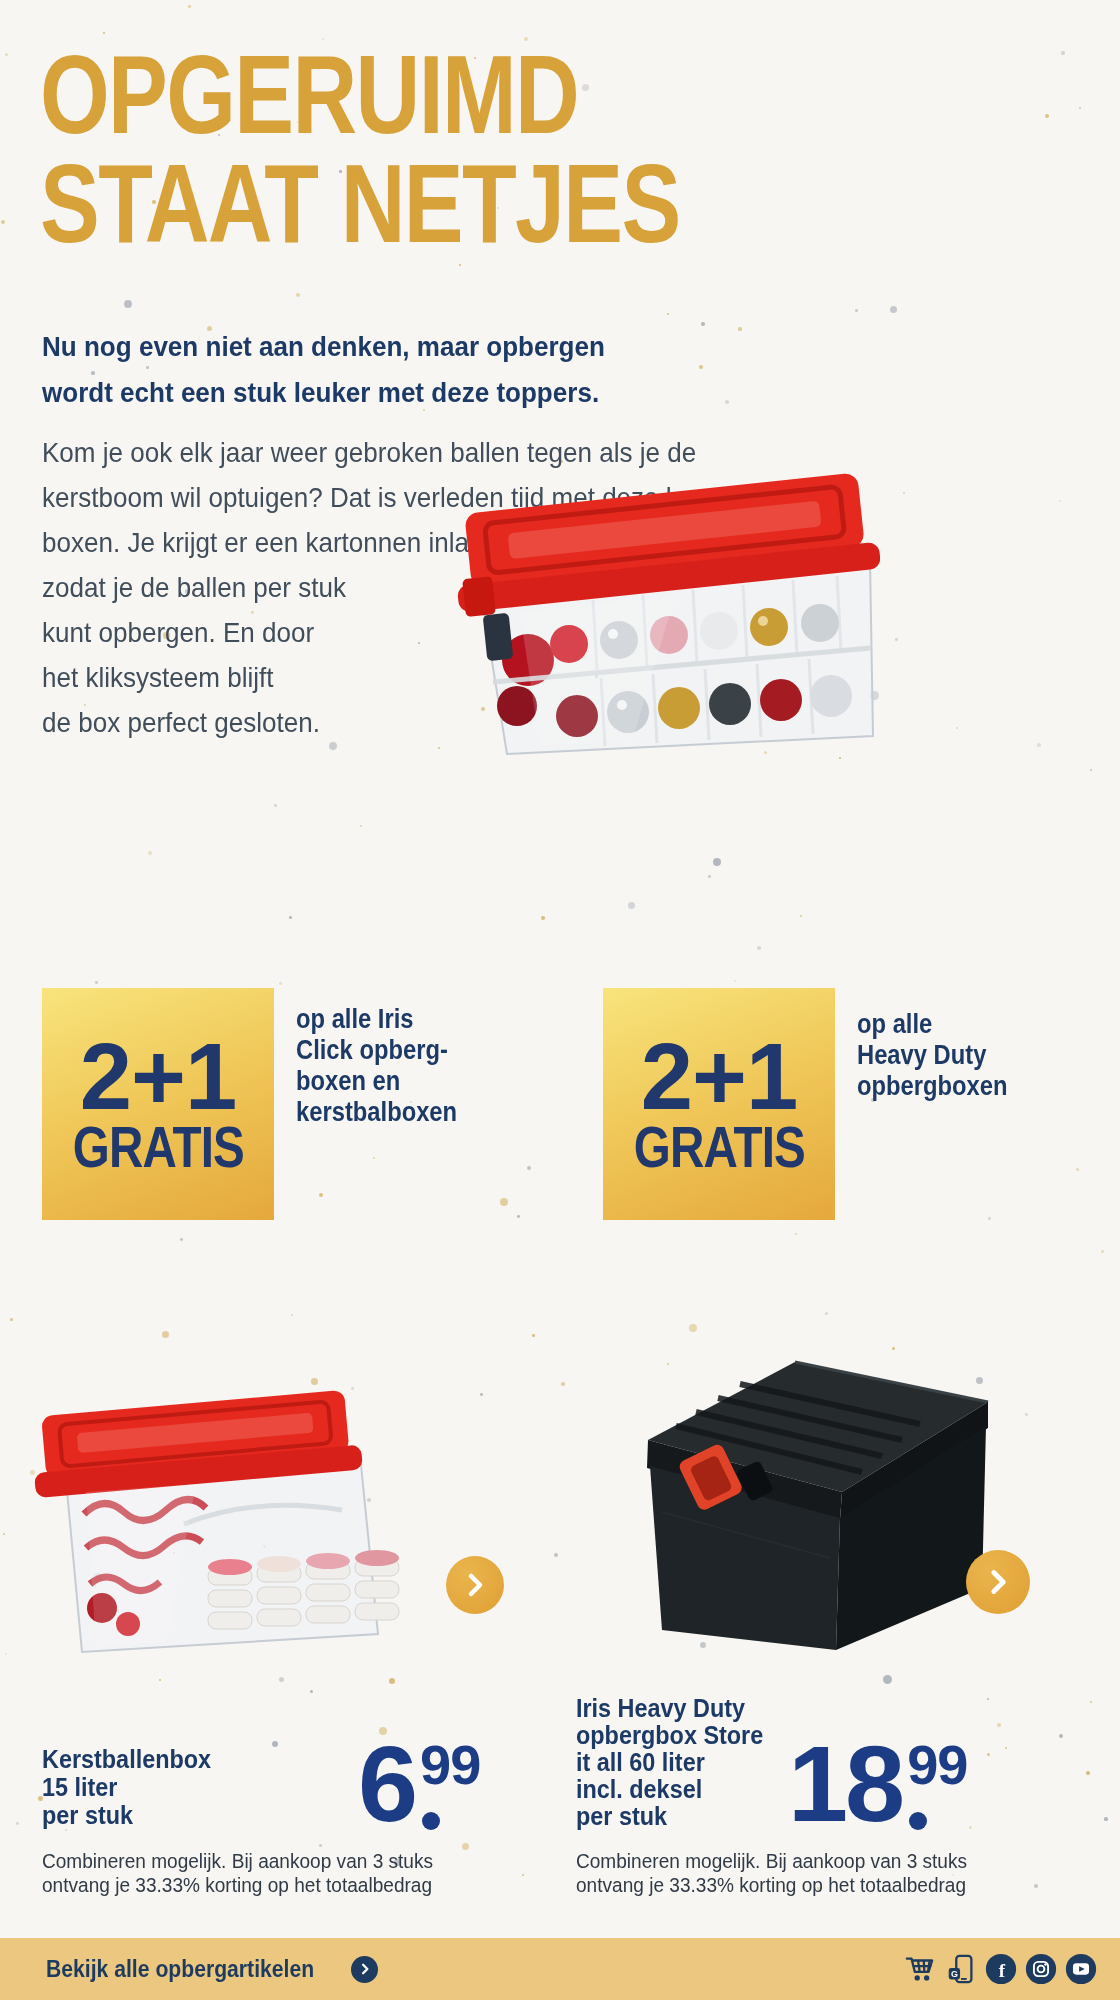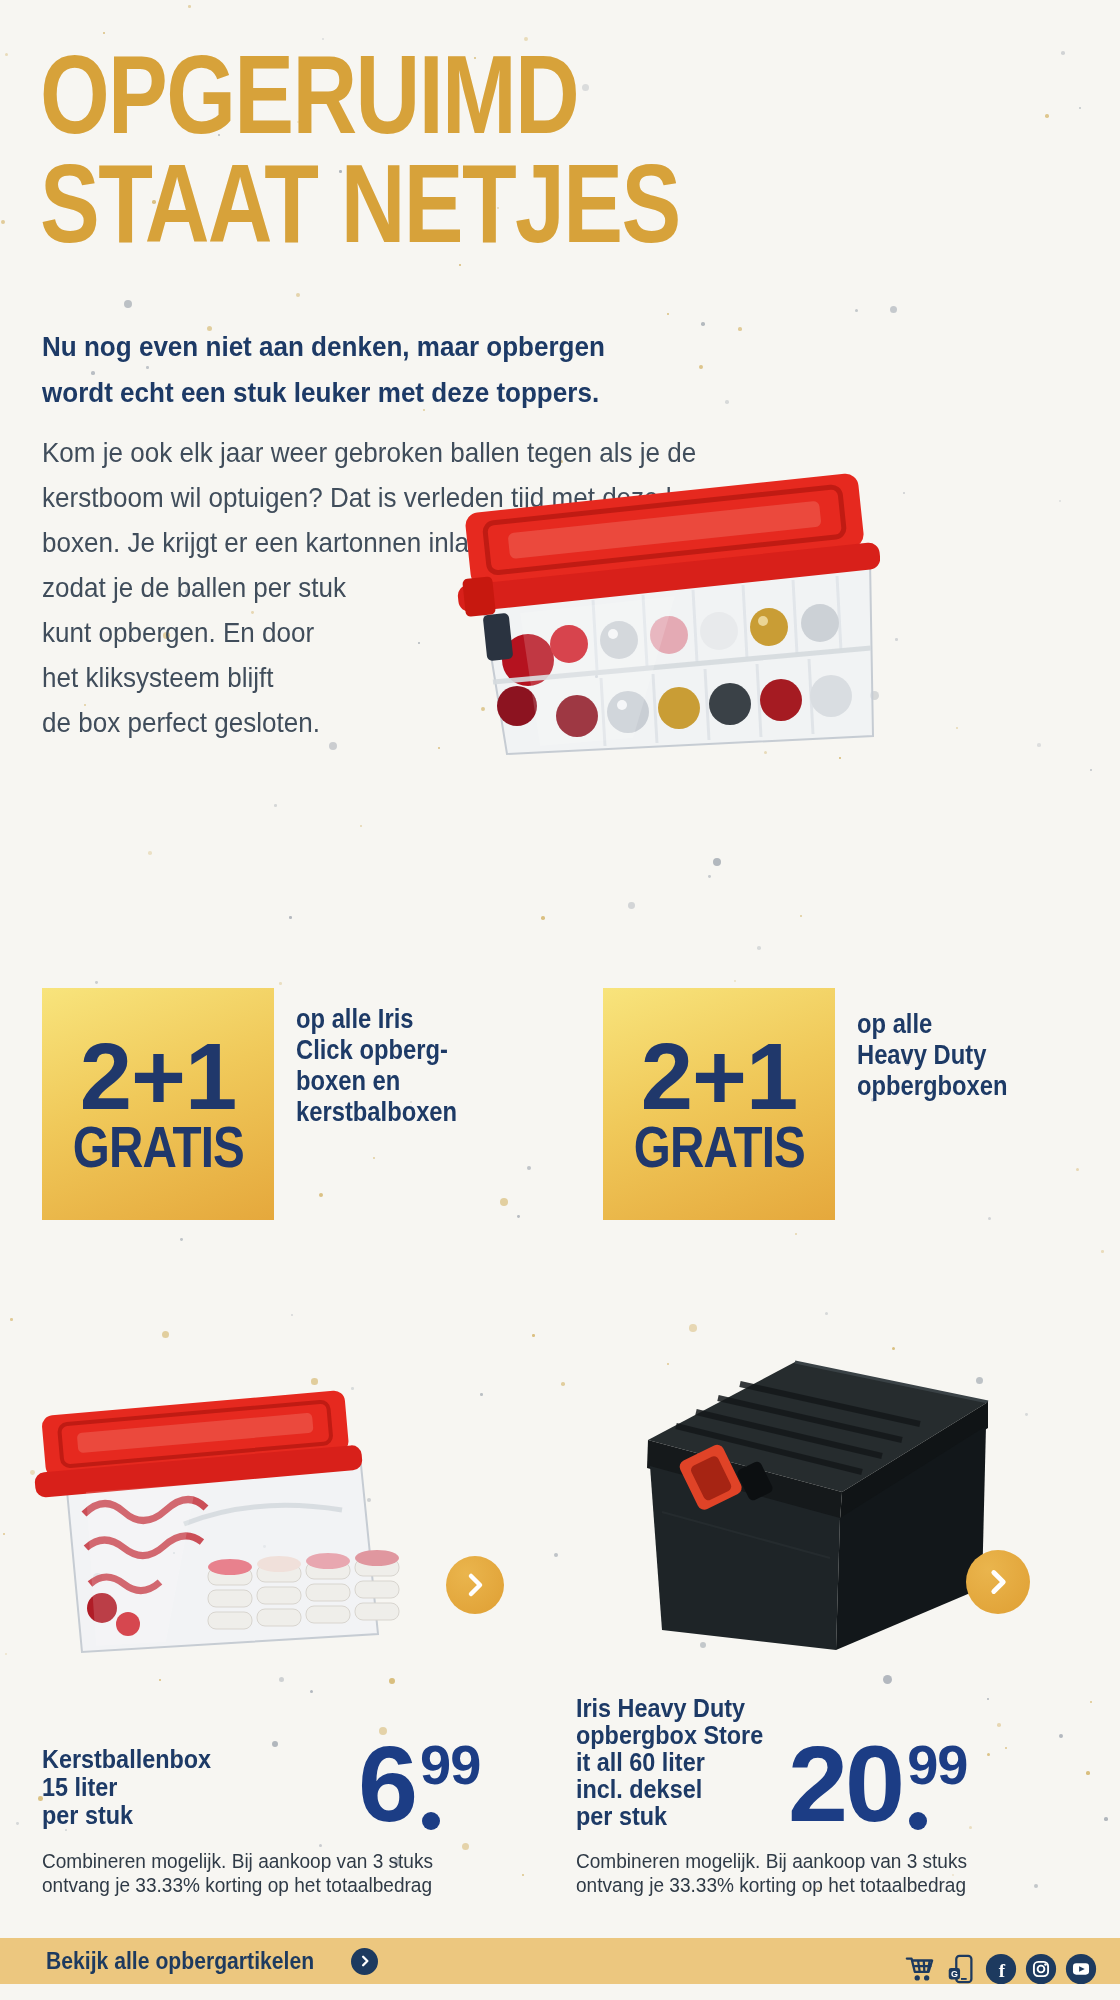--- a/index.html
+++ b/index.html
@@ -38,21 +38,21 @@
   .p-cents{font-size:56px;line-height:46px;letter-spacing:-1px;}
   .p-dot{width:18px;height:18px;border-radius:50%;background:#1c3d85;margin-left:2px;}
   .fineprint{color:#2f3a46;font-size:20.5px;line-height:24px;
          transform:scaleX(.93);transform-origin:left top;white-space:nowrap;}
 
   
   .arrow-btn{border-radius:50%;background:radial-gradient(circle at 35% 30%,#eab54d,#df9f33);
          display:flex;align-items:center;justify-content:center;cursor:pointer;}
 
   
-  .footer{left:0;top:1938px;width:1120px;height:46px;background:#ecc77f;display:flex;align-items:center;}
+  .footer{left:0;top:1938px;width:1120px;height:62px;background:#ecc77f;display:flex;align-items:center;}
   .cta-label{color:#1d3a5f;font-weight:bold;font-size:23px;margin-left:46px;
          transform:scaleX(.92);transform-origin:left center;white-space:nowrap;}
   .cta-circle{width:27px;height:27px;border-radius:50%;background:#1d3a5f;display:flex;
          align-items:center;justify-content:center;margin-left:14px;cursor:pointer;}
   .social{position:absolute;right:22px;top:0;height:62px;display:flex;align-items:center;gap:6px;}
   .social .icn{width:34px;height:34px;display:flex;align-items:center;justify-content:center;cursor:pointer;}
 </style>
 </head>
 <body>
 
@@ -412,21 +412,21 @@
   </div>
 
   <div class="abs pname pname2" style="left:576px;top:1695px">
     <div>Iris Heavy Duty</div>
     <div>opbergbox Store</div>
     <div>it all 60 liter</div>
     <div>incl. deksel</div>
     <div>per stuk</div>
   </div>
   <div class="abs price" style="left:788px;top:1742px">
-    <span class="p-int">20</span>
+    <span class="p-int">18</span>
     <span class="p-col">
       <span class="p-cents">99</span>
       <span class="p-dot"></span>
     </span>
   </div>
   <div class="abs fineprint" style="left:576px;top:1849px">
     <div>Combineren mogelijk. Bij aankoop van 3 stuks</div>
     <div>ontvang je 33.33% korting op het totaalbedrag</div>
   </div>
 

